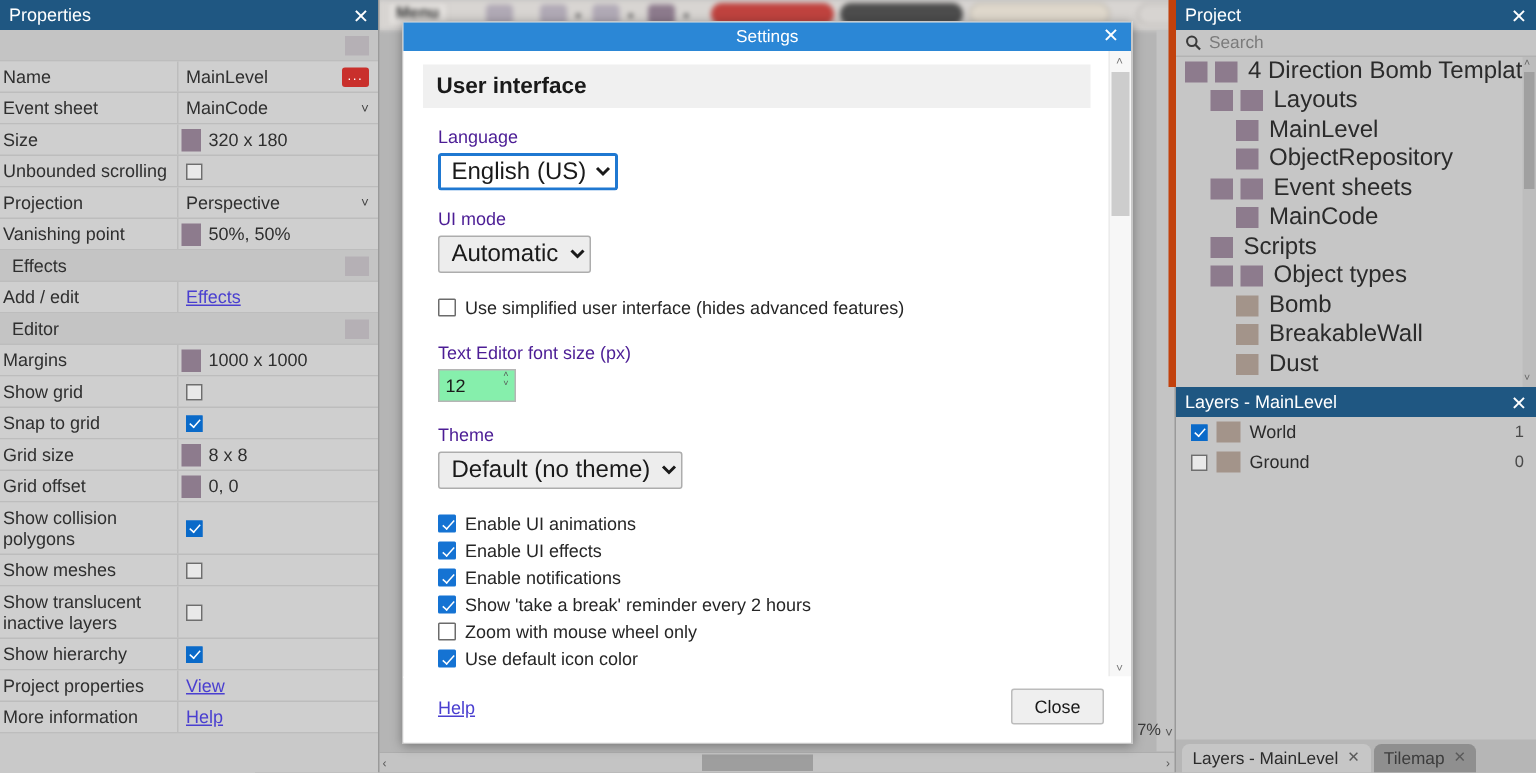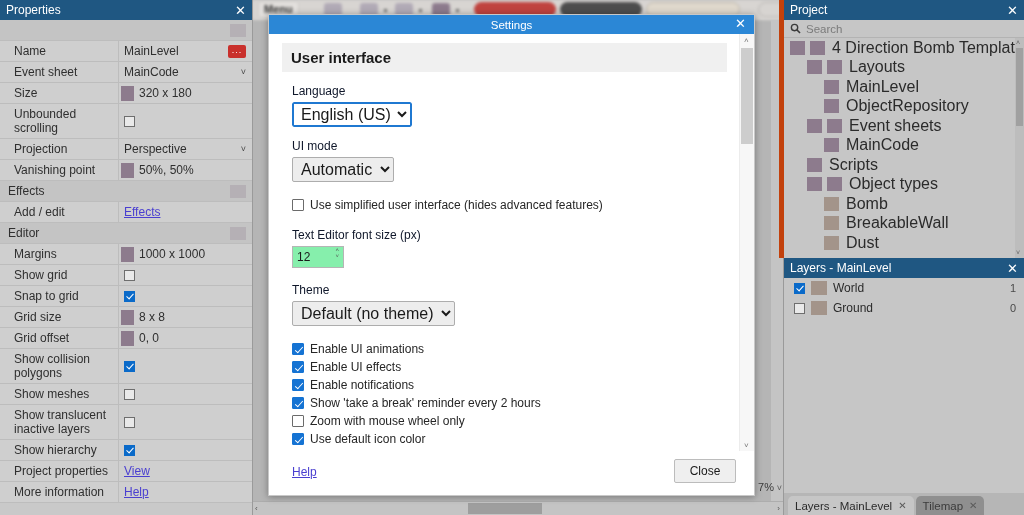--- a/index.html
+++ b/index.html
@@ -39,21 +39,21 @@
   #properties-panel{position:absolute;left:0;top:0;width:252px;height:515px;background:#c6c6c6;
       border-right:1px solid #9a9a9a;}
   .panel-title{height:20px;background:#1f5782;color:#fff;font-size:12px;
       display:flex;align-items:center;padding:0 6px;}
   .panel-title .t{flex:1;}
   .panel-title .x{font-size:13px;line-height:13px;cursor:default;}
   #prop-list{position:absolute;left:0;right:0;top:20px;bottom:0;overflow:hidden;background:#c9c9c9;}
   .prop-row{display:flex;align-items:center;min-height:20px;border-bottom:1px solid #bdbdbd;
       background:#cfcfcf;}
   .prop-row.group{background:#c4c4c4;}
-  .prop-row .lbl{width:118px;padding-left:14px;box-sizing:border-box;font-size:12px;color:#2f2f2f;
+  .prop-row .lbl{width:118px;padding-left:2px;box-sizing:border-box;font-size:12px;color:#2f2f2f;
       line-height:14px;padding-top:3px;padding-bottom:3px;}
   .prop-row.group .lbl{padding-left:8px;}
   .prop-row .val{flex:1;display:flex;align-items:center;gap:5px;padding-right:6px;font-size:12px;
       color:#2f2f2f;border-left:1px solid #bdbdbd;align-self:stretch;padding-left:5px;}
   .prop-row.group .val{border-left:none;justify-content:flex-end;}
   .swatch{width:13px;height:15px;background:#8d7b8d;flex:0 0 auto;margin-left:-3px;}
   .gswatch{width:16px;height:13px;background:#b5b0b5;}
   .cb{width:11px;height:11px;border:1px solid #6e6e6e;background:#e9e9e9;box-sizing:border-box;
       display:inline-block;flex:0 0 auto;}
   .cb.on{background:#0a6ac9;border-color:#0a6ac9;position:relative;}
@@ -103,21 +103,21 @@
   #dlg-scrollarea{position:absolute;left:0;right:14px;top:0;bottom:0;overflow:hidden;}
   #dlg-vscroll{position:absolute;right:0;top:0;bottom:0;width:14px;background:#f7f7f7;
       border-left:1px solid #ececec;}
   #dlg-vscroll .thumb{position:absolute;left:1px;top:14px;width:12px;height:96px;background:#cdcdcd;}
   #dlg-vscroll .up{position:absolute;left:4px;top:2px;font-size:8px;color:#777;}
   #dlg-vscroll .down{position:absolute;left:4px;bottom:2px;font-size:8px;color:#777;}
 
   #section-header{background:#f0f0f0;margin:9px 13px 0 13px;padding:6px 9px;
       font-size:15px;font-weight:bold;color:#1a1a1a;}
   .field{padding-left:23px;}
-  .fl{display:block;font-size:12px;color:#0f172a;margin:12px 0 4px 0;}
+  .fl{display:block;font-size:12px;color:#4c1d95;margin:12px 0 4px 0;}
   select.sel{font-family:"Liberation Sans",sans-serif;font-size:16px;padding:2px 4px;
       background:#ededed;border:1px solid #adadad;color:#1a1a1a;border-radius:2px;}
   select.sel.focused{border:2px solid #1f78d1;outline:1px solid #fff;background:#fff;padding:1px 3px;}
   .numwrap{display:inline-flex;border:1px solid #b5b5b5;background:#86efac;
       width:52px;height:22px;box-sizing:border-box;}
   .numwrap input{border:none;outline:none;width:30px;font-size:12px;padding-left:4px;
       font-family:"Liberation Sans",sans-serif;color:#1a1a1a;background:transparent;}
   .spin{display:flex;flex-direction:column;font-size:6px;line-height:6px;color:#555;
       margin-left:auto;margin-right:4px;}
   .cbrow{display:flex;align-items:center;gap:6px;margin:9px 0;font-size:12px;color:#262626;}

